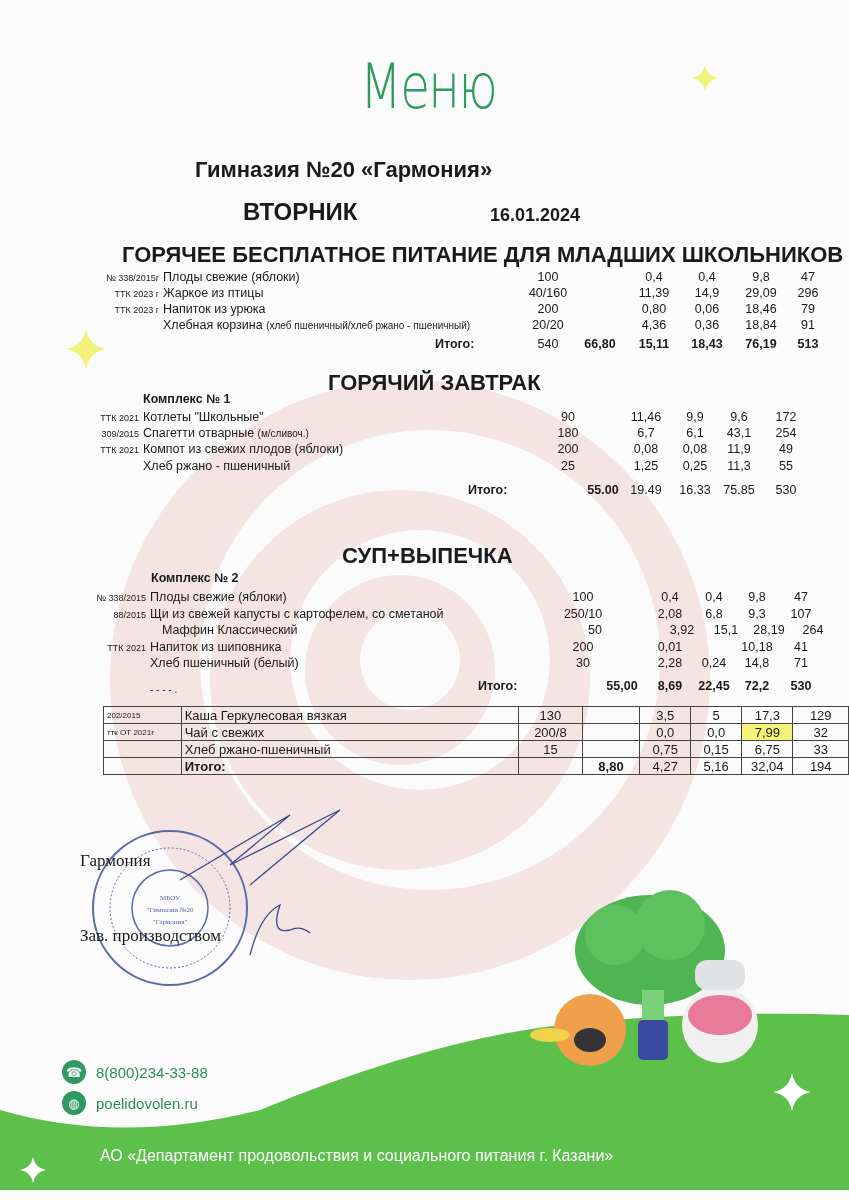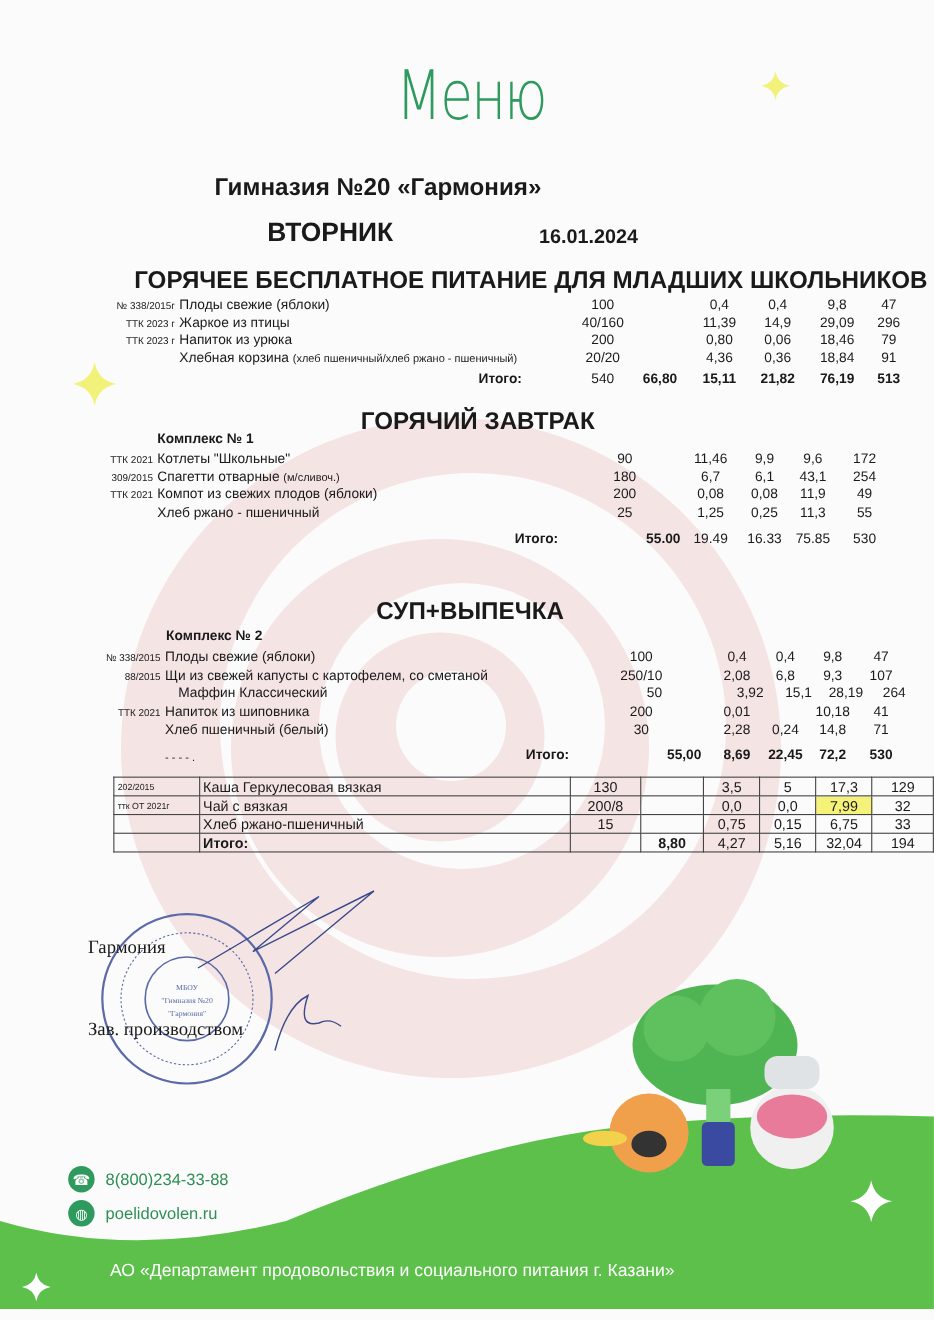--- a/index.html
+++ b/index.html
@@ -89,21 +89,21 @@
       <span class="num" style="left:626px">4,36</span>
       <span class="num" style="left:679px">0,36</span>
       <span class="num" style="left:733px">18,84</span>
       <span class="num" style="left:780px">91</span>
     </div>
     <div class="row bold" style="left:0;top:337px;width:849px">
       <span class="name" style="left:435px">Итого:</span>
       <span class="num" style="left:520px;font-weight:normal">540</span>
       <span class="num" style="left:572px">66,80</span>
       <span class="num" style="left:626px">15,11</span>
-      <span class="num" style="left:679px">21,82</span>
+      <span class="num" style="left:679px">18,43</span>
       <span class="num" style="left:733px">76,19</span>
       <span class="num" style="left:780px">513</span>
     </div>
   </div>
 
 <div class="abs serif sec-h" style="left:328px;top:370px">ГОРЯЧИЙ ЗАВТРАК</div>
 <div class="abs complex" style="left:143px;top:392px">Комплекс № 1</div>
 <div id="s2">
     <div class="row" style="left:0;top:410px;width:849px">
       <span class="code" style="right:710px;top:3px">ТТК 2021</span>
@@ -217,21 +217,21 @@
         <td style="width:340px">Каша  Геркулесовая вязкая</td>
         <td class="c" style="width:58px">130</td>
         <td class="c" style="width:52px"></td>
         <td class="c" style="width:45px">3,5</td>
         <td class="c" style="width:45px">5</td>
         <td class="c" style="width:45px">17,3</td>
         <td class="c" style="width:50px">129</td>
       </tr>
       <tr>
         <td style="width:72px;font-size:8px">ттк ОТ 2021г</td>
-        <td style="width:340px">Чай с вязкая</td>
+        <td style="width:340px">Чай с свежих</td>
         <td class="c" style="width:58px">200/8</td>
         <td class="c" style="width:52px"></td>
         <td class="c" style="width:45px">0,0</td>
         <td class="c" style="width:45px">0,0</td>
         <td class="c hl" style="width:45px">7,99</td>
         <td class="c" style="width:50px">32</td>
       </tr>
       <tr>
         <td style="width:72px;font-size:8px"></td>
         <td style="width:340px">Хлеб ржано-пшеничный</td>

